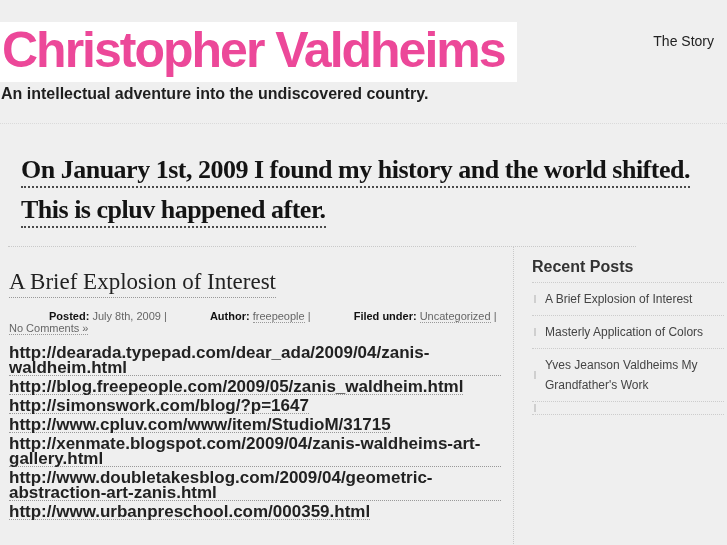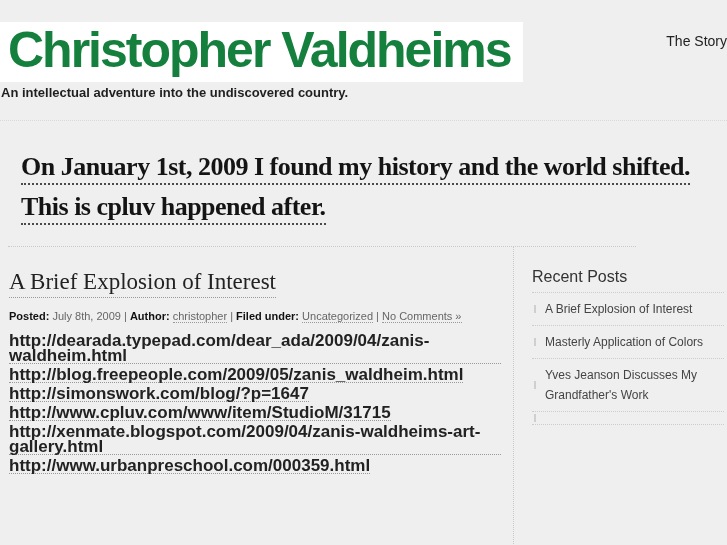--- a/index.html
+++ b/index.html
@@ -12,37 +12,37 @@
     overflow: hidden;
     color: #333;
   }
 
   
   .header { padding-top: 22px; position: relative; }
   .site-title {
     margin: 0;
     display: inline-block;
     background: #ffffff;
-    color: #15803d;
+    color: #ec4899;
     font-size: 50px;
     font-weight: bold;
     letter-spacing: -2px;
     line-height: 50px;
-    padding: 3px 12px 7px 8px;
+    padding: 3px 12px 7px 2px;
   }
   .tagline {
     margin: 3px 0 0 1px;
-    font-size: 13px;
+    font-size: 16px;
     font-weight: bold;
     color: #1f1f1f;
   }
   .story-link {
     position: absolute;
     top: 33px;
-    right: 0;
+    right: 13px;
     font-size: 14px;
     color: #222;
     text-decoration: none;
   }
   .header-rule {
     border: 0;
     border-top: 1px dotted #dadada;
     margin: 20px 0 0 0;
   }
 
@@ -88,21 +88,21 @@
   }
   .post-title span {
     border-bottom: 1px dotted #999;
     padding-bottom: 3px;
   }
   .meta {
     margin-top: 15px;
     font-size: 11px;
     color: #666;
   }
-  .meta b { color: #111; }
+  .meta b { color: #111; margin-left: 40px; }
   .meta a {
     color: #666;
     text-decoration: none;
     border-bottom: 1px dotted #999;
   }
   .intro {
     margin-top: 13px;
     font-size: 12px;
     line-height: 22px;
     color: #333;
@@ -120,23 +120,23 @@
     margin-bottom: 3px;
   }
 
   
   .sidebar {
     position: absolute;
     left: 524px; top: 0;
     width: 192px;
   }
   .sidebar h3 {
-    margin: 21px 0 0 0;
+    margin: 11px 0 0 0;
     font-size: 16px;
-    font-weight: normal;
+    font-weight: bold;
     color: #333;
   }
   .sidebar ul {
     list-style: none;
     margin: 6px 0 0 0;
     padding: 0;
     border-top: 1px dotted #ccc;
     font-size: 12px;
     color: #444;
   }
@@ -175,45 +175,46 @@
   <div class="main">
     <h2 class="post-title">
       <span>A Brief Explosion of Interest</span>
     </h2>
 
     <div class="meta">
       <b>Posted:</b>
       <span>July 8th, 2009</span>
       <span>|</span>
       <b>Author:</b>
-      <a href="#">christopher</a>
+      <a href="#">freepeople</a>
       <span>|</span>
       <b>Filed under:</b>
       <a href="#">Uncategorized</a>
       <span>|</span>
       <a href="#">No Comments »</a>
     </div>
 
 
     <div class="links">
       <a href="#">http://dearada.typepad.com/dear_ada/2009/04/zanis-waldheim.html</a>
       <a href="#">http://blog.freepeople.com/2009/05/zanis_waldheim.html</a>
       <a href="#">http://simonswork.com/blog/?p=1647</a>
       <a href="#">http://www.cpluv.com/www/item/StudioM/31715</a>
       <a href="#">http://xenmate.blogspot.com/2009/04/zanis-waldheims-art-gallery.html</a>
+      <a href="#">http://www.doubletakesblog.com/2009/04/geometric-abstraction-art-zanis.html</a>
       <a href="#">http://www.urbanpreschool.com/000359.html</a>
 
     </div>
   </div>
 
   <div class="sidebar">
     <h3>Recent Posts</h3>
     <ul>
       <li><span class="li-marker"></span><a href="#">A Brief Explosion of Interest</a></li>
       <li><span class="li-marker"></span><a href="#">Masterly Application of Colors</a></li>
-      <li><span class="li-marker"></span><a href="#">Yves Jeanson Discusses My Grandfather's Work</a></li>
+      <li><span class="li-marker"></span><a href="#">Yves Jeanson Valdheims My Grandfather's Work</a></li>
       <li><span class="li-marker"></span></li>
     </ul>
 
 
   </div>
 
 </div>
 
 </body></html>

